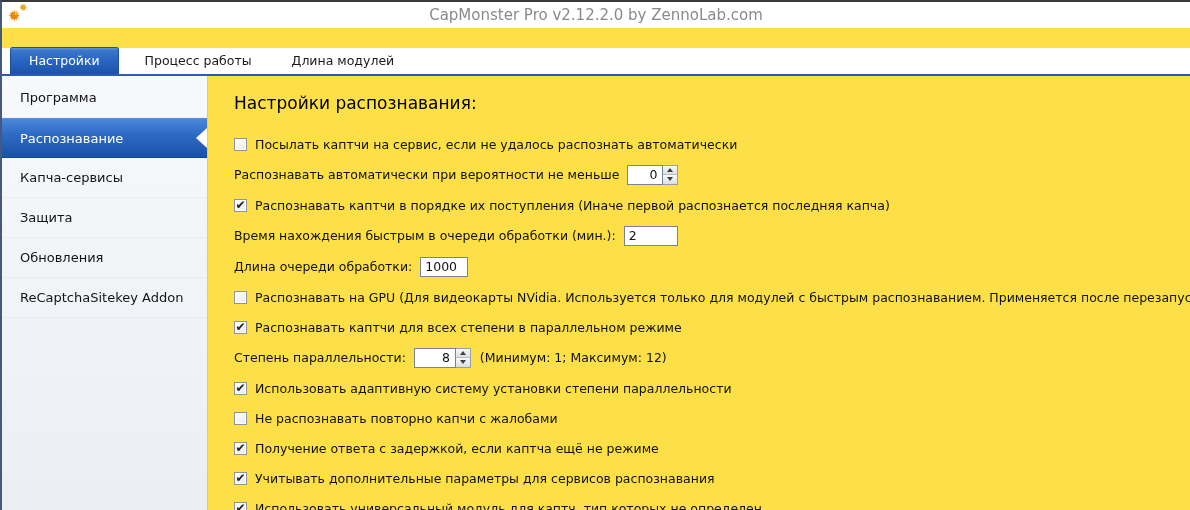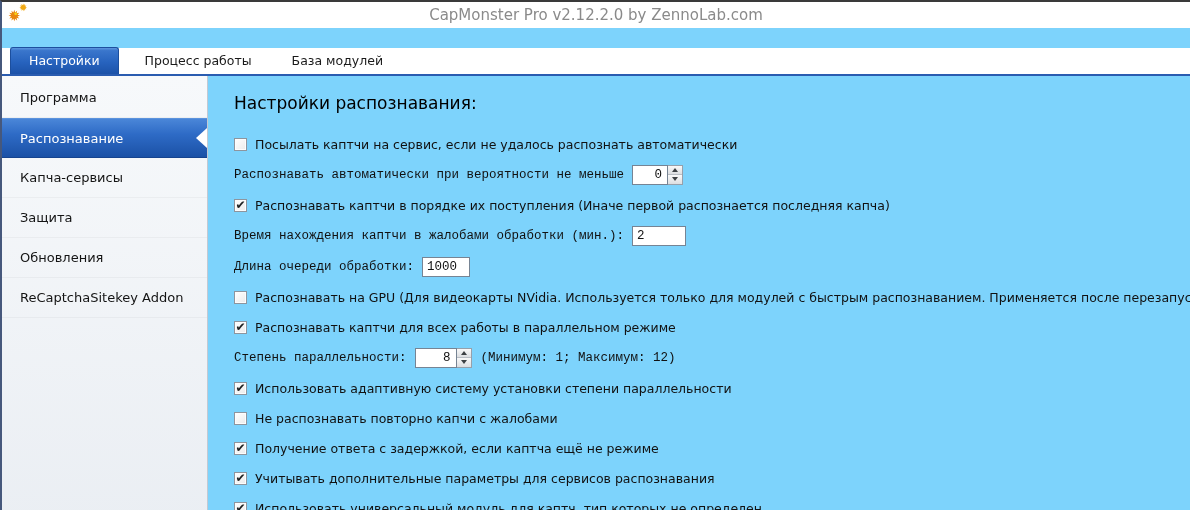--- a/index.html
+++ b/index.html
@@ -1,20 +1,20 @@
 <!DOCTYPE html>
 <html><head>
 <meta charset="utf-8">
 <style>
   * { box-sizing: border-box; }
   html,body { margin:0; padding:0; background:#fff; }
   body { font-family:"DejaVu Sans", sans-serif; width:1190px; height:510px; }
 
   .window {
-    width:1190px; height:510px; background:#7dd3fc; position:relative; overflow:hidden;
+    width:1190px; height:510px; background:#fde047; position:relative; overflow:hidden;
     border-top:2px solid #3a3a3a; border-left:2px solid #46587c;
   }
 
   
   .titlebar { height:26px; position:relative; background:#fff; }
   .app-icon { position:absolute; left:5px; top:1px; width:28px; height:24px; }
   .gear-big::before { content:"✹"; position:absolute; left:1px; top:6px; font-size:15px; color:#e8850f; line-height:1; }
   .gear-big::after  { content:"•"; position:absolute; left:6px; top:7px; font-size:9px; color:#f7d416; line-height:1; }
   .gear-small::before { content:"✹"; position:absolute; left:12px; top:0px; font-size:10px; color:#f0a812; line-height:1; }
   .title { text-align:center; line-height:26px; font-size:15px; color:#8a8a8a; }
@@ -44,21 +44,21 @@
     width:0; height:0; border-top:10px solid transparent; border-bottom:10px solid transparent;
     border-right:11px solid #ffffff;
   }
 
   
   .content { flex:1; padding:13px 16px 0 26px; overflow:hidden; }
   .page-title { font-size:17px; font-weight:normal; color:#000; margin:4px 0 21px 0; }
 
   .row { display:flex; align-items:center; min-height:21px; margin-bottom:9px;
          font-size:12.5px; color:#111; white-space:nowrap; }
-  .field-row { margin-bottom:10px;font-family:Liberation Mono, monospace; }
+  .field-row { margin-bottom:10px; }
   .row .lbl { margin-right:8px; }
 
   .checkbox { width:13px; height:13px; flex:none; margin-right:8px;
               border:1px solid #8e959e; background:linear-gradient(135deg,#ffffff,#ebebeb);
               box-shadow:inset 0 0 0 1px #fdfdfd;
               display:inline-flex; align-items:center; justify-content:center; }
   .checkbox .check { font-size:12px; line-height:1; color:#1d2021; margin-top:-2px; }
 
   .text-input { height:20px; border:1px solid #768494; font-family:inherit; font-size:12.5px;
                 padding:0 4px; color:#111; background:#fff; }
@@ -90,21 +90,21 @@
     <div class="app-icon">
       <span class="gear-big"></span>
       <span class="gear-small"></span>
     </div>
     <div class="title">CapMonster Pro v2.12.2.0 by ZennoLab.com</div>
   </div>
 
   <div class="tabstrip">
     <div class="tab active">Настройки</div>
     <div class="tab">Процесс работы</div>
-    <div class="tab">База модулей</div>
+    <div class="tab">Длина модулей</div>
   </div>
 
   <div class="app-body">
 
     <div class="sidebar">
       <div class="side-item">Программа</div>
       <div class="side-item selected">Распознавание</div>
       <div class="side-item">Капча-сервисы</div>
       <div class="side-item">Защита</div>
       <div class="side-item">Обновления</div>
@@ -137,41 +137,41 @@
       </div>
 
       <div class="row">
         <span class="checkbox">
             <span class="check">✔</span>
           </span>
         <span class="lbl">Распознавать каптчи в порядке их поступления (Иначе первой распознается последняя капча)</span>
       </div>
 
       <div class="row field-row">
-        <span class="lbl">Время нахождения каптчи в жалобами обработки (мин.):</span>
+        <span class="lbl">Время нахождения быстрым в очереди обработки (мин.):</span>
         <input class="text-input w-queue-time" value="2" style="">
       </div>
 
       <div class="row field-row">
         <span class="lbl">Длина очереди обработки:</span>
         <input class="text-input w-queue-len" value="1000" style="">
       </div>
 
       <div class="row">
         <span class="checkbox">
             <span class="check"></span>
           </span>
         <span class="lbl">Распознавать на GPU (Для видеокарты NVidia. Используется только для модулей с быстрым распознаванием. Применяется после перезапуска программы)</span>
       </div>
 
       <div class="row">
         <span class="checkbox">
             <span class="check">✔</span>
           </span>
-        <span class="lbl">Распознавать каптчи для всех работы в параллельном режиме</span>
+        <span class="lbl">Распознавать каптчи для всех степени в параллельном режиме</span>
       </div>
 
       <div class="row field-row">
         <span class="lbl">Степень параллельности:</span>
         <span class="spinbox">
           <input class="spin-value w-par" value="8" style="">
           <span class="spin-buttons">
             <span class="spin-btn up">
                 <i class="tri-up"></i>
               </span>

